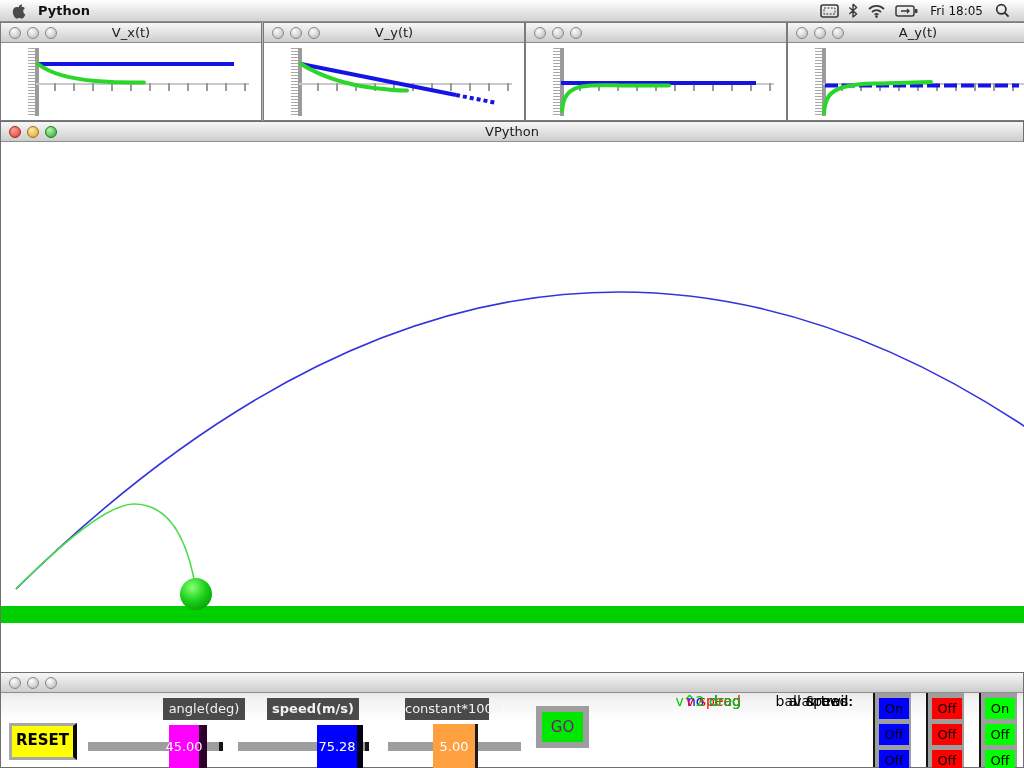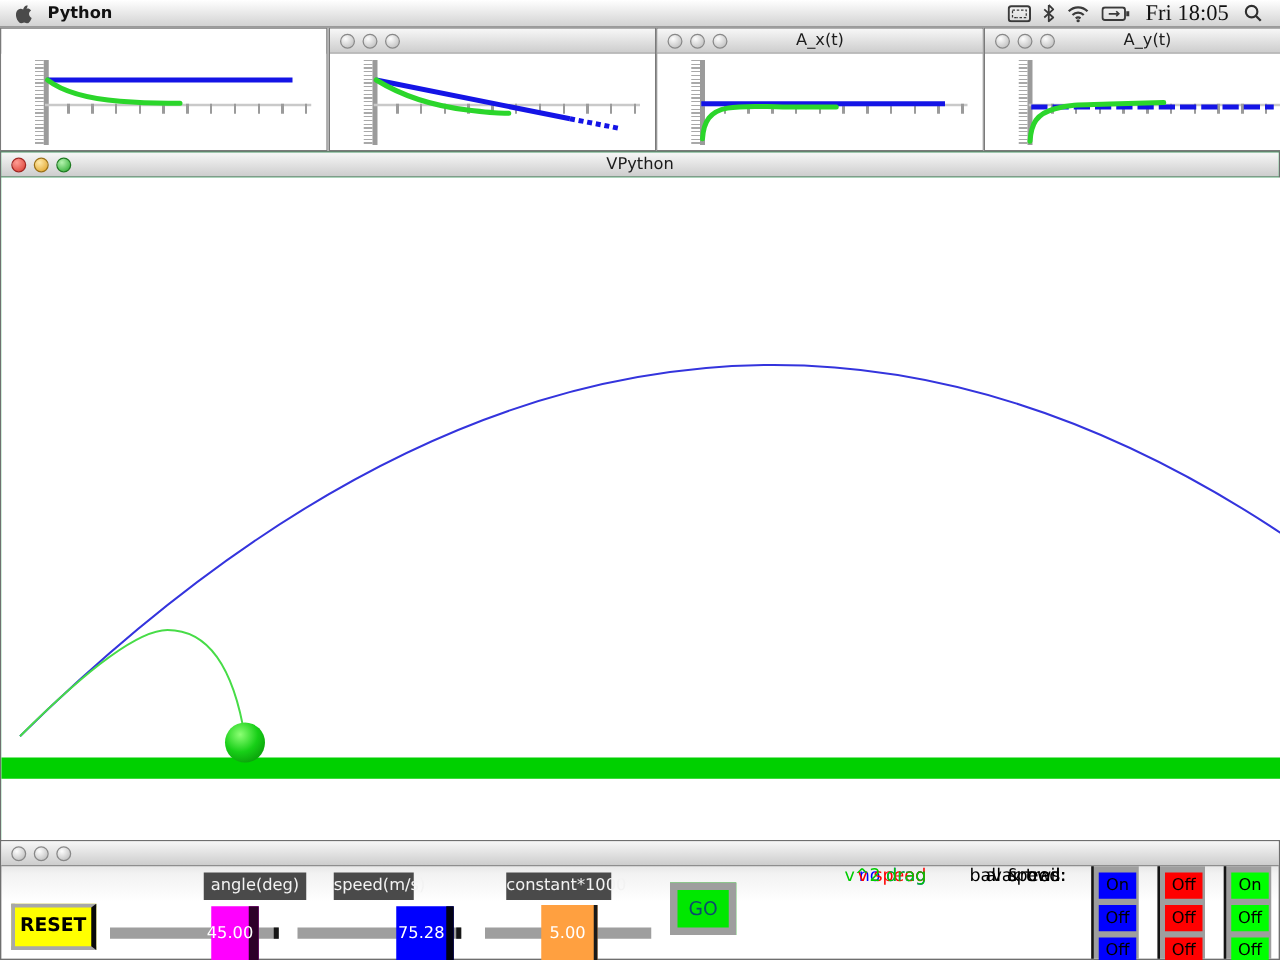--- a/index.html
+++ b/index.html
@@ -6,21 +6,21 @@
   html,body { width:1024px; height:768px; overflow:hidden; background:#b8b8b8;
     font-family:"DejaVu Sans","Liberation Sans",sans-serif; }
 
   
   #menubar { position:absolute; left:0; top:0; width:1024px; height:22px;
     background:linear-gradient(#ffffff,#d2d2d2); border-bottom:1px solid #8f8f8f;
     display:flex; align-items:center; z-index:50; }
   #menubar .apple { margin-left:12px; width:16px; height:16px; }
   #menubar .appname { margin-left:10px; font-weight:bold; font-size:13px; color:#111; }
   #menubar .right { margin-left:auto; display:flex; align-items:center; gap:9px; padding-right:14px; }
-  #menubar .clock { font-size:18px; color:#111; padding:0 3px;font-family:Liberation Serif, serif; }
+  #menubar .clock { font-size:12px; color:#111; padding:0 3px; }
   .mb-icon { display:inline-flex; align-items:center; }
 
   
   .titlebar { position:absolute; left:0; top:0; right:0; height:20px;
     background:linear-gradient(#f7f7f7,#cdcdcd); border-bottom:1px solid #8e8e8e;
     display:flex; align-items:center; }
   .titlebar .wtitle { position:absolute; left:0; right:0; text-align:center;
     font-size:13px; color:#1c1c1c; }
   .tl { position:absolute; top:4px; width:12px; height:12px; border-radius:50%;
     border:1px solid #888; }
@@ -38,48 +38,48 @@
     border-right:4px solid #9b9b9b;
     background-image:repeating-linear-gradient(to bottom,#a9a9a9 0 1px,rgba(0,0,0,0) 1px 3px);
     background-size:7px 100%; background-repeat:no-repeat; }
   .xaxis { position:absolute; left:35px; top:40px; width:213px; height:2px; background:#c9c9c9; }
   .xticks { position:absolute; left:36px; top:40px; width:213px; height:8px;
     background:repeating-linear-gradient(to right,rgba(0,0,0,0) 0 17px,#9b9b9b 17px 19px); }
   .gsvg { position:absolute; left:0; top:0; }
 
   
   #vpython { position:absolute; left:0; top:121px; width:1024px; height:551px;
-    background:#22c55e; border:1px solid #6f6f6f;padding-left:12px; }
+    background:#d946ef; border:1px solid #6f6f6f;padding-left:12px; }
   #scene { position:absolute; left:0; top:20px; width:1024px; height:531px; background:#fff; }
 
   
   #controls { position:absolute; left:0; top:672px; width:1024px; height:96px;
     border:1px solid #6f6f6f; background:linear-gradient(to bottom,#c6c6c6 0px,#f2f2f2 26px,#ffffff 48px); }
   #controls .content { position:absolute; left:0; top:20px; right:0; bottom:0; }
 
   #reset-btn { position:absolute; left:8px; top:30px; width:68px; height:37px;
     background:#ffff00; border:3px solid #a8a8a8; border-right:4px solid #0a0a0a;
     font-size:15px; font-weight:bold; color:#000; text-align:center; line-height:29px; cursor:default; }
   .slabel { position:absolute; top:5px; height:22px; background:#4a4a4a; color:#f2f2f2;
     font-size:13px; text-align:center; line-height:22px; }
   #lbl-angle { left:118px; width:82px;margin-left:44px; }
-  #lbl-speed { left:266px; width:64px; }
+  #lbl-speed { left:266px; width:92px;font-weight:bold; }
   #lbl-const { left:404px; width:84px; }
   .track { position:absolute; top:49px; height:9px; background:#9e9e9e; }
   #track1 { left:87px;  width:135px; }
   #track2 { left:237px; width:131px; }
   #track3 { left:387px; width:133px; }
   .tcap { position:absolute; top:49px; width:4px; height:9px; background:#161616; }
   .handle { position:absolute; top:32px; height:43px; color:#fff; font-size:13px;
     display:flex; align-items:center; justify-content:center; }
   #handle1 { left:132px; width:38px; background:#ff00ff; border-right:8px solid #2d0029;margin-left:36px; }
   #handle2 { left:316px; width:46px; background:#0000ff; border-right:6px solid #020214; }
   #handle3 { left:432px; width:45px; background:#ffa040; border-right:3px solid #1a1a1a; height:45px; top:31px; }
   #go-btn { position:absolute; left:535px; top:13px; width:53px; height:42px;
-    background:#00e800; border:6px solid #9e9e9e; color:#0c4a6e; font-size:15px;
+    background:#00e800; border:6px solid #9e9e9e; color:#701a75; font-size:15px;
     display:flex; align-items:center; justify-content:center; cursor:default; }
 
   .draglbl { position:absolute; left:620px; width:120px; height:20px; text-align:right; font-size:14px; }
   .rowlbl  { position:absolute; left:712px; width:140px; height:20px; text-align:right; font-size:14px; color:#000; }
   #controls .content .draglbl, #controls .content .rowlbl { top:auto; }
   .crow1 { top:6px; } .crow2 { top:32px; } .crow3 { top:58px; }
 
   .tstrip { position:absolute; top:20px; bottom:0; width:38px; background:#9e9e9e;
     border-left:2px solid #141414; }
   #strip-blue { left:872px; } #strip-red { left:925px; } #strip-green { left:978px; }
@@ -129,55 +129,61 @@
     <span class="mb-icon">
       <svg width="15" height="15" viewBox="0 0 15 15">
           <circle cx="6.3" cy="6.3" r="4.6" fill="none" stroke="#2f2f2f" stroke-width="1.7"></circle>
           <line x1="9.8" y1="9.8" x2="13.6" y2="13.6" stroke="#2f2f2f" stroke-width="1.9"></line>
         </svg>
     </span>
   </span>
 </div>
 
 <div class="gwin" style="left:0;">
+  <div class="titlebar">
+    <span class="tl gray p1"></span>
+    <span class="tl gray p2"></span>
+    <span class="tl gray p3"></span>
+    <span class="wtitle">V_x(t)</span>
+  </div>
   <div class="gplot">
     <div class="ruler"></div>
     <div class="xaxis"></div>
     <div class="xticks"></div>
     <svg class="gsvg" width="260" height="77">
       <path d="M37,21 L233,21" stroke="#1414e6" stroke-width="4" fill="none"></path>
       <path d="M37,21 C50,31 70,36 95,38 S130,39.5 143,39.5" stroke="#2bd62b" stroke-width="4" fill="none" stroke-linecap="round"></path>
     </svg>
   </div>
 </div>
 
 <div class="gwin" style="left:263px;">
   <div class="titlebar">
     <span class="tl gray p1"></span>
     <span class="tl gray p2"></span>
     <span class="tl gray p3"></span>
+    <span class="wtitle">V_y(t)</span>
   </div>
   <div class="gplot">
     <div class="ruler"></div>
     <div class="xaxis"></div>
     <div class="xticks"></div>
     <svg class="gsvg" width="260" height="77">
       <path d="M37,21 L192,52" stroke="#1414e6" stroke-width="4" fill="none"></path>
       <path d="M192,52 L233,60" stroke="#1414e6" stroke-width="4" fill="none" stroke-dasharray="4 3"></path>
       <path d="M37,21 C58,34 85,42 110,45 S135,47.5 143,47.5" stroke="#2bd62b" stroke-width="4" fill="none" stroke-linecap="round"></path>
     </svg>
   </div>
 </div>
 
 <div class="gwin" style="left:525px;">
   <div class="titlebar">
     <span class="tl gray p1"></span>
     <span class="tl gray p2"></span>
     <span class="tl gray p3"></span>
-    <span class="wtitle">A_x(t)</span>
   </div>
   <div class="gplot">
     <div class="ruler"></div>
     <div class="xaxis"></div>
     <div class="xticks"></div>
     <svg class="gsvg" width="260" height="77">
       <path d="M35,40 L230,40" stroke="#1414e6" stroke-width="4" fill="none"></path>
       <path d="M36,68 C37,54 42,46 56,43.5 S85,42.5 100,42.5 L143,42.5" stroke="#2bd62b" stroke-width="4" fill="none" stroke-linecap="round"></path>
     </svg>
   </div>

